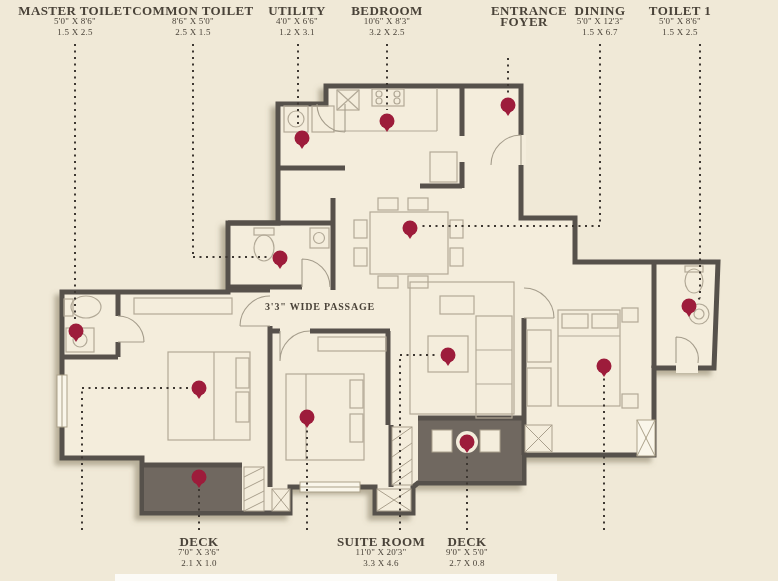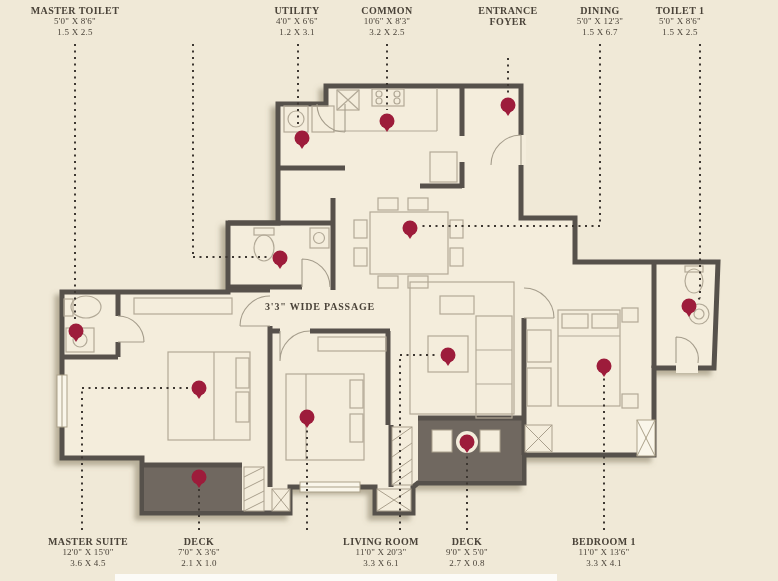--- a/index.html
+++ b/index.html
@@ -1,23 +1,23 @@
 <!DOCTYPE html>
 <html><head>
 <meta charset="utf-8">
 <style>
   html,body{margin:0;padding:0;background:#efe8d6;}
   .stage{position:relative;width:778px;height:581px;background:#f0e9d7;overflow:hidden;
          font-family:"Liberation Serif","DejaVu Serif",serif;}
   .plan-svg{position:absolute;left:0;top:0;}
   .room-label{position:absolute;transform:translateX(-50%);text-align:center;
               color:#4a4339;line-height:11px;white-space:nowrap;}
-  .room-label .rname{font-size:10px;letter-spacing:.4px;font-weight:bold;}
+  .room-label .rname{font-size:13px;letter-spacing:.4px;font-weight:bold;}
   .room-label .rft,.room-label .rm{font-size:9px;letter-spacing:.2px;}
-  .room-label.wrap{white-space:normal;width:66px;}
+  .room-label.wrap{white-space:normal;width:66px;margin-left:16px;}
   .passage-label{position:absolute;transform:translateX(-50%);color:#4a4339;
                  font-size:10px;letter-spacing:.8px;font-weight:bold;white-space:nowrap;}
   .bottom-bar{position:absolute;left:115px;top:574px;width:442px;height:7px;background:#fcfbf7;}
 </style>
 </head>
 <body>
 
 <div class="stage">
 
   <svg class="plan-svg" width="778" height="581" viewBox="0 0 778 581">
@@ -228,66 +228,61 @@
           <circle r="7.5"></circle>
         </g>
     </g>
   </svg>
 
   <div class="room-label" style="left:75px;top:5px">
     <div class="rname">MASTER TOILET</div>
     <div class="rft">5'0" X 8'6"</div>
     <div class="rm">1.5 X 2.5</div>
   </div>
+  <div class="room-label" style="left:193px;top:5px">
+    <div class="rname">COMMON TOILET</div>
+    <div class="rft">8'6" X 5'0"</div>
+    <div class="rm">2.5 X 1.5</div>
+  </div>
   <div class="room-label" style="left:297px;top:5px">
     <div class="rname">UTILITY</div>
     <div class="rft">4'0" X 6'6"</div>
     <div class="rm">1.2 X 3.1</div>
   </div>
   <div class="room-label" style="left:387px;top:5px">
-    <div class="rname">COMMON</div>
+    <div class="rname">BEDROOM</div>
     <div class="rft">10'6" X 8'3"</div>
     <div class="rm">3.2 X 2.5</div>
   </div>
   <div class="room-label wrap" style="left:508px;top:5px">
     <div class="rname">ENTRANCE FOYER</div>
   </div>
   <div class="room-label" style="left:600px;top:5px">
     <div class="rname">DINING</div>
     <div class="rft">5'0" X 12'3"</div>
     <div class="rm">1.5 X 6.7</div>
   </div>
   <div class="room-label" style="left:680px;top:5px">
     <div class="rname">TOILET 1</div>
     <div class="rft">5'0" X 8'6"</div>
     <div class="rm">1.5 X 2.5</div>
   </div>
 
-  <div class="room-label" style="left:88px;top:536px">
-    <div class="rname">MASTER SUITE</div>
-    <div class="rft">12'0" X 15'0"</div>
-    <div class="rm">3.6 X 4.5</div>
-  </div>
   <div class="room-label" style="left:199px;top:536px">
     <div class="rname">DECK</div>
     <div class="rft">7'0" X 3'6"</div>
     <div class="rm">2.1 X 1.0</div>
   </div>
   <div class="room-label" style="left:381px;top:536px">
-    <div class="rname">LIVING ROOM</div>
+    <div class="rname">SUITE ROOM</div>
     <div class="rft">11'0" X 20'3"</div>
-    <div class="rm">3.3 X 6.1</div>
+    <div class="rm">3.3 X 4.6</div>
   </div>
   <div class="room-label" style="left:467px;top:536px">
     <div class="rname">DECK</div>
     <div class="rft">9'0" X 5'0"</div>
     <div class="rm">2.7 X 0.8</div>
   </div>
-  <div class="room-label" style="left:604px;top:536px">
-    <div class="rname">BEDROOM 1</div>
-    <div class="rft">11'0" X 13'6"</div>
-    <div class="rm">3.3 X 4.1</div>
-  </div>
 
   <div class="passage-label" style="left:320px;top:301px">3'3" WIDE PASSAGE</div>
 
   <div class="bottom-bar"></div>
 </div>
 
 </body></html>

